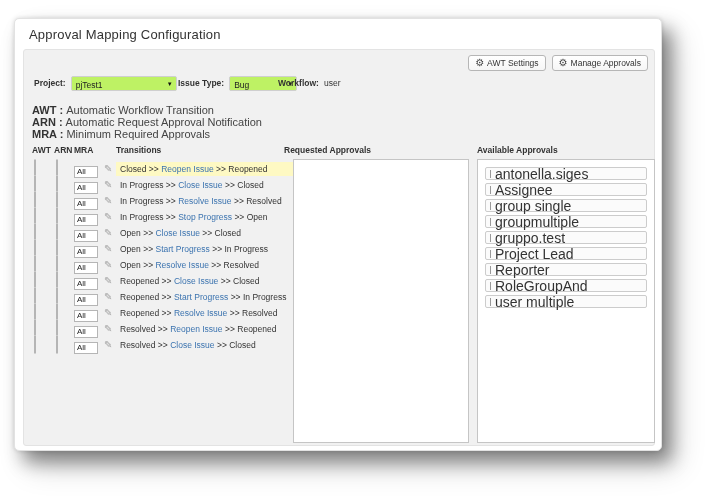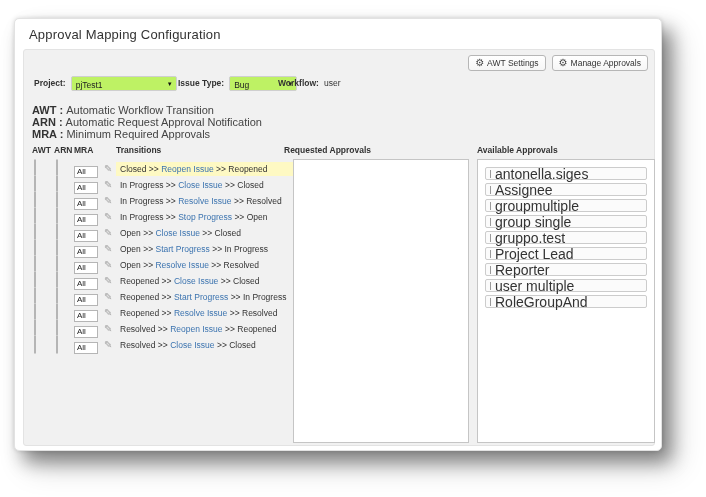--- a/index.html
+++ b/index.html
@@ -225,49 +225,49 @@
     <span>antonella.siges</span>
   </div>
 
   <div class="avail-item">
     <span class="grip"></span>
     <span>Assignee</span>
   </div>
 
   <div class="avail-item">
     <span class="grip"></span>
+    <span>group single</span>
+  </div>
+
+  <div class="avail-item">
+    <span class="grip"></span>
     <span>groupmultiple</span>
   </div>
 
   <div class="avail-item">
     <span class="grip"></span>
-    <span>group single</span>
-  </div>
-
-  <div class="avail-item">
-    <span class="grip"></span>
     <span>gruppo.test</span>
   </div>
 
   <div class="avail-item">
     <span class="grip"></span>
     <span>Project Lead</span>
   </div>
 
   <div class="avail-item">
     <span class="grip"></span>
     <span>Reporter</span>
   </div>
 
   <div class="avail-item">
     <span class="grip"></span>
+    <span>RoleGroupAnd</span>
+  </div>
+
+  <div class="avail-item">
+    <span class="grip"></span>
     <span>user multiple</span>
   </div>
-
-  <div class="avail-item">
-    <span class="grip"></span>
-    <span>RoleGroupAnd</span>
-  </div>
 </div>
 
     </div>
   </div>
 </div>
 
 </body></html>

